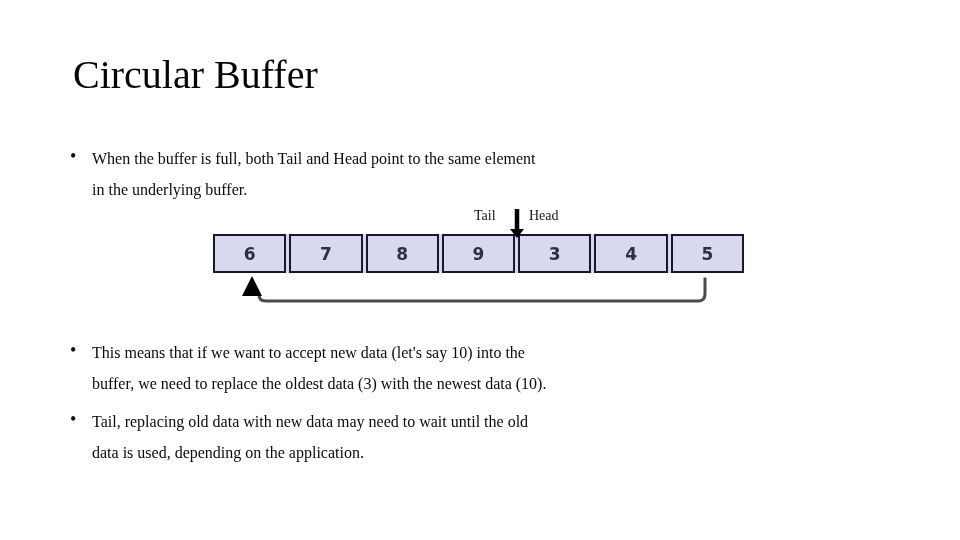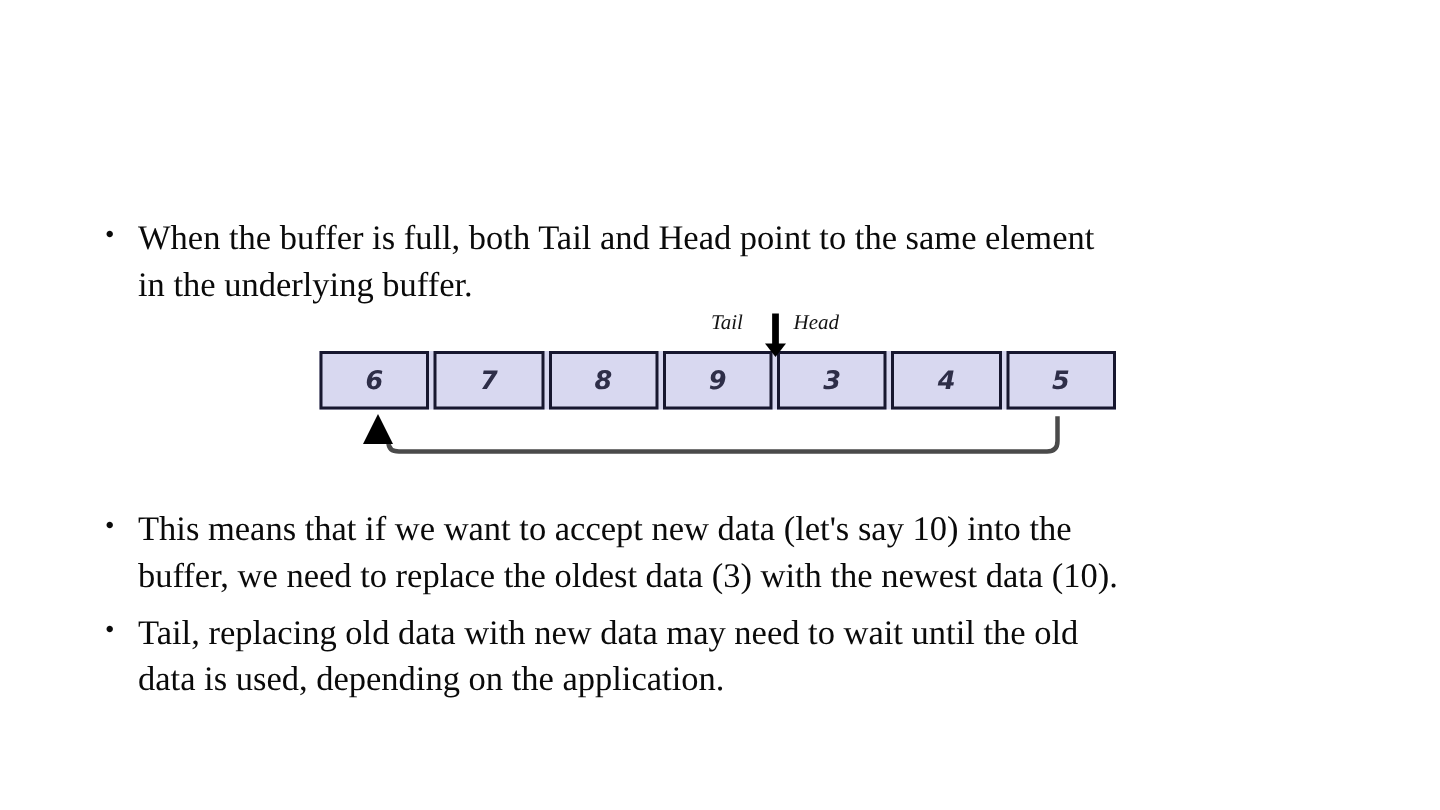--- a/index.html
+++ b/index.html
@@ -6,26 +6,26 @@
   .slide {
     position:relative; width:960px; height:540px; background:#ffffff;
     font-family:"Liberation Serif", serif; color:#0a0a0a; overflow:hidden;
   }
   .title {
     position:absolute; left:73px; top:53px;
     font-size:40px; line-height:1.1; color:#050505;
   }
   .bullet { position:absolute; left:70px; width:820px; display:flex; }
   .bullet .dot { width:22px; flex:0 0 22px; font-size:18px; padding-top:3px; }
-  .bullet .text { flex:1; white-space:pre-line; font-size:23px; line-height:31px; }
+  .bullet .text { flex:1; white-space:pre-line; font-size:16px; line-height:31px; }
   .bullet-1 { top:143px; }
   .bullet-2 { top:337px; }
   .bullet-3 { top:406px; }
 
-  .diagram { position:absolute; left:212px; top:205px; width:545px; height:105px;font-style:italic; }
+  .diagram { position:absolute; left:212px; top:205px; width:545px; height:105px; }
   .cells {
     position:absolute; left:1px; top:29px; width:531px; height:39px;
     display:flex; gap:3px; background:var(--cell-fill,#d8d8f0);
   }
   .cell {
     flex:1; box-sizing:border-box;
     border:2px solid var(--cell-border,#17172f);
     background:var(--cell-fill,#d8d8f0);
     display:flex; align-items:center; justify-content:center;
     font-family:"DejaVu Sans", sans-serif; font-weight:bold;
@@ -34,20 +34,21 @@
   .ptr-label { position:absolute; top:3px; font-size:14px; line-height:1.2; color:#141414; }
   .ptr-label.tail { left:262px; }
   .ptr-label.head { left:317px; }
   svg.overlay { position:absolute; left:0; top:0; pointer-events:none; }
 </style>
 </head>
 <body>
 
 <div class="slide">
 
+  <div class="title">Circular Buffer</div>
 
   <div class="bullet bullet-1">
     <span class="dot">•</span>
     <span class="text">When the buffer is full, both Tail and Head point to the same element
 in the underlying buffer.</span>
   </div>
 
   <div class="diagram">
     <span class="ptr-label tail">Tail</span>
     <span class="ptr-label head">Head</span>

